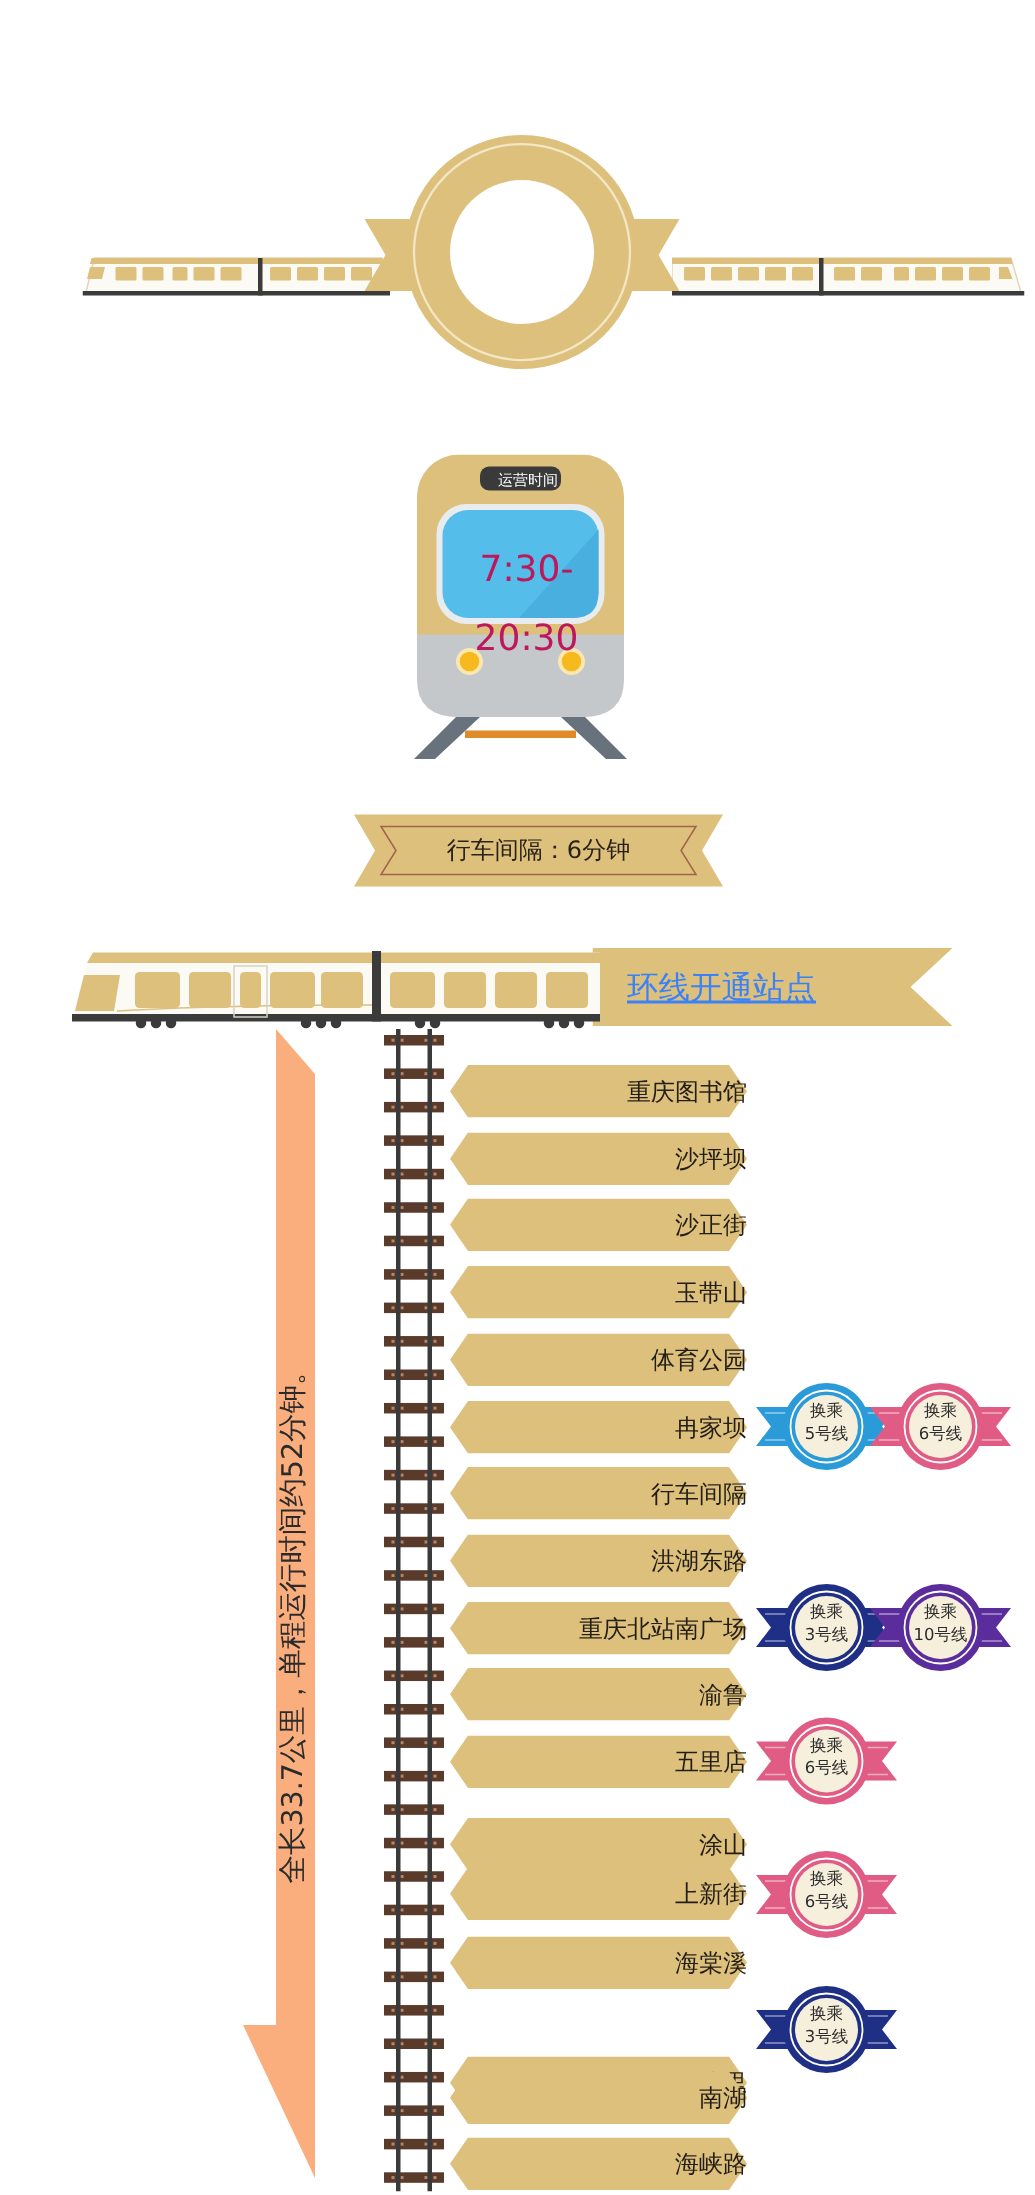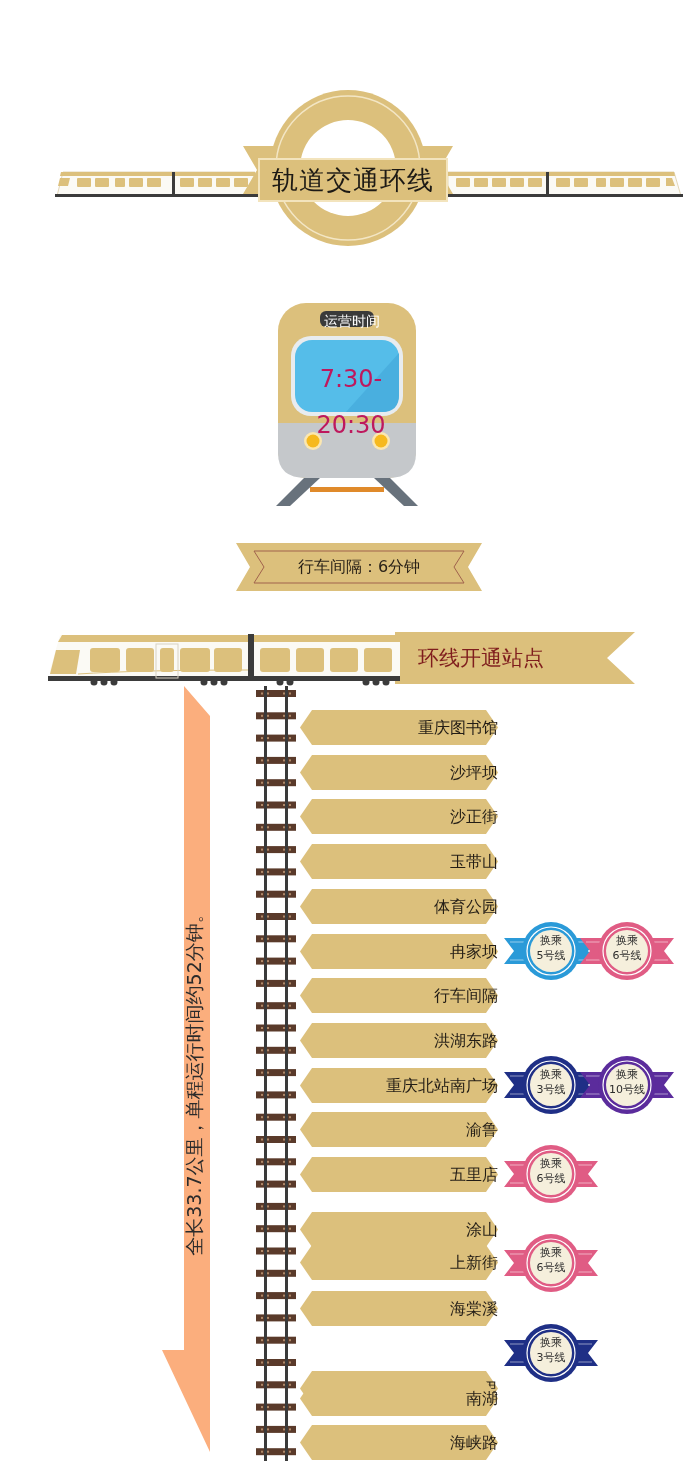--- a/index.html
+++ b/index.html
@@ -11,33 +11,33 @@
   .ring { left: 243px; top: 88px; width: 210px; height: 160px; }
   .title-plate { left: 258px; top: 158px; width: 190px; height: 44px;
      background: #dcc07c; border: 2px solid #f3e4bd; box-sizing: border-box;
      display: flex; align-items: center; justify-content: center;
      font-size: 26px; letter-spacing: 1px; color: #1d1a15; }
   .header-train { top: 168px; height: 32px; }
 
   
   .hours-train { left: 276px; top: 303px; width: 142px; height: 203px; }
   .hours-label { left: 322px; top: 314px; width: 60px; height: 14px;
-     font-size: 14px; color: #fff; text-align: center; line-height: 14px; }
+     font-size: 10px; color: #fff; text-align: center; line-height: 14px; }
   .hours-value { left: 296px; top: 356px; width: 110px; height: 46px;
      font-size: 24px; text-align: center; line-height: 46px; color: #be185d; }
 
   
   .interval { left: 236px; top: 541px; width: 246px; height: 52px; }
   .interval-text { left: 236px; top: 541px; width: 246px; height: 52px;
      font-size: 16px; display: flex; align-items: center; justify-content: center; color: #2a2218; }
 
   
   .section-banner { left: 395px; top: 632px; width: 240px; height: 52px; }
   .section-title { left: 418px; top: 632px; width: 190px; height: 52px;
-     font-size: 21px; line-height: 52px; color: #7f1d1d; }
+     font-size: 21px; line-height: 52px; color: #3b82f6; text-decoration: underline; }
   .section-train { left: 48px; top: 630px; width: 370px; height: 58px; }
 
   
   .arrow { left: 162px; top: 686px; width: 72px; height: 766px; }
   .caption { left: 180px; top: 880px; width: 30px; height: 400px; }
   .caption span { position: absolute; left: 50%; top: 50%;
      transform: translate(-50%, -50%) rotate(-90deg); white-space: nowrap;
      font-size: 19px; color: #2b2b2b; }
 
   
@@ -101,21 +101,20 @@
     </g>
   </svg>
 
   <svg class="abs ring" viewBox="0 0 210 160">
     <path d="M0 58 L40 58 L40 106 L0 106 L14 82 Z" fill="#dcc07c"></path>
     <path d="M210 58 L170 58 L170 106 L210 106 L196 82 Z" fill="#dcc07c"></path>
     <ellipse cx="105" cy="80" rx="78" ry="78" fill="#dcc07c"></ellipse>
     <ellipse cx="105" cy="80" rx="72" ry="72" fill="none" stroke="#f3e6c5" stroke-width="1.5"></ellipse>
     <ellipse cx="105" cy="80" rx="48" ry="48" fill="#ffffff"></ellipse>
   </svg>
-  <div class="abs title-plate">轨道交通环线</div>
 </div>
 
 <svg class="abs hours-train" viewBox="0 0 142 203">
   <rect x="2" y="0" width="138" height="175" rx="28" fill="#dcc07c"></rect>
   <path d="M2 120 H140 V150 Q140 175 112 175 H30 Q2 175 2 150 Z" fill="#c5c8cb"></path>
   <rect x="44" y="8" width="54" height="16" rx="6" fill="#3a3a3a"></rect>
   <rect x="15" y="33" width="112" height="80" rx="20" fill="#e8ecef"></rect>
   <rect x="19" y="37" width="104" height="72" rx="17" fill="#55bde9"></rect>
   <path d="M70 109 L123 50 V92 Q123 109 106 109 Z" fill="#49afdf"></path>
   <circle cx="37" cy="138" r="9" fill="#fbe7b0"></circle>

